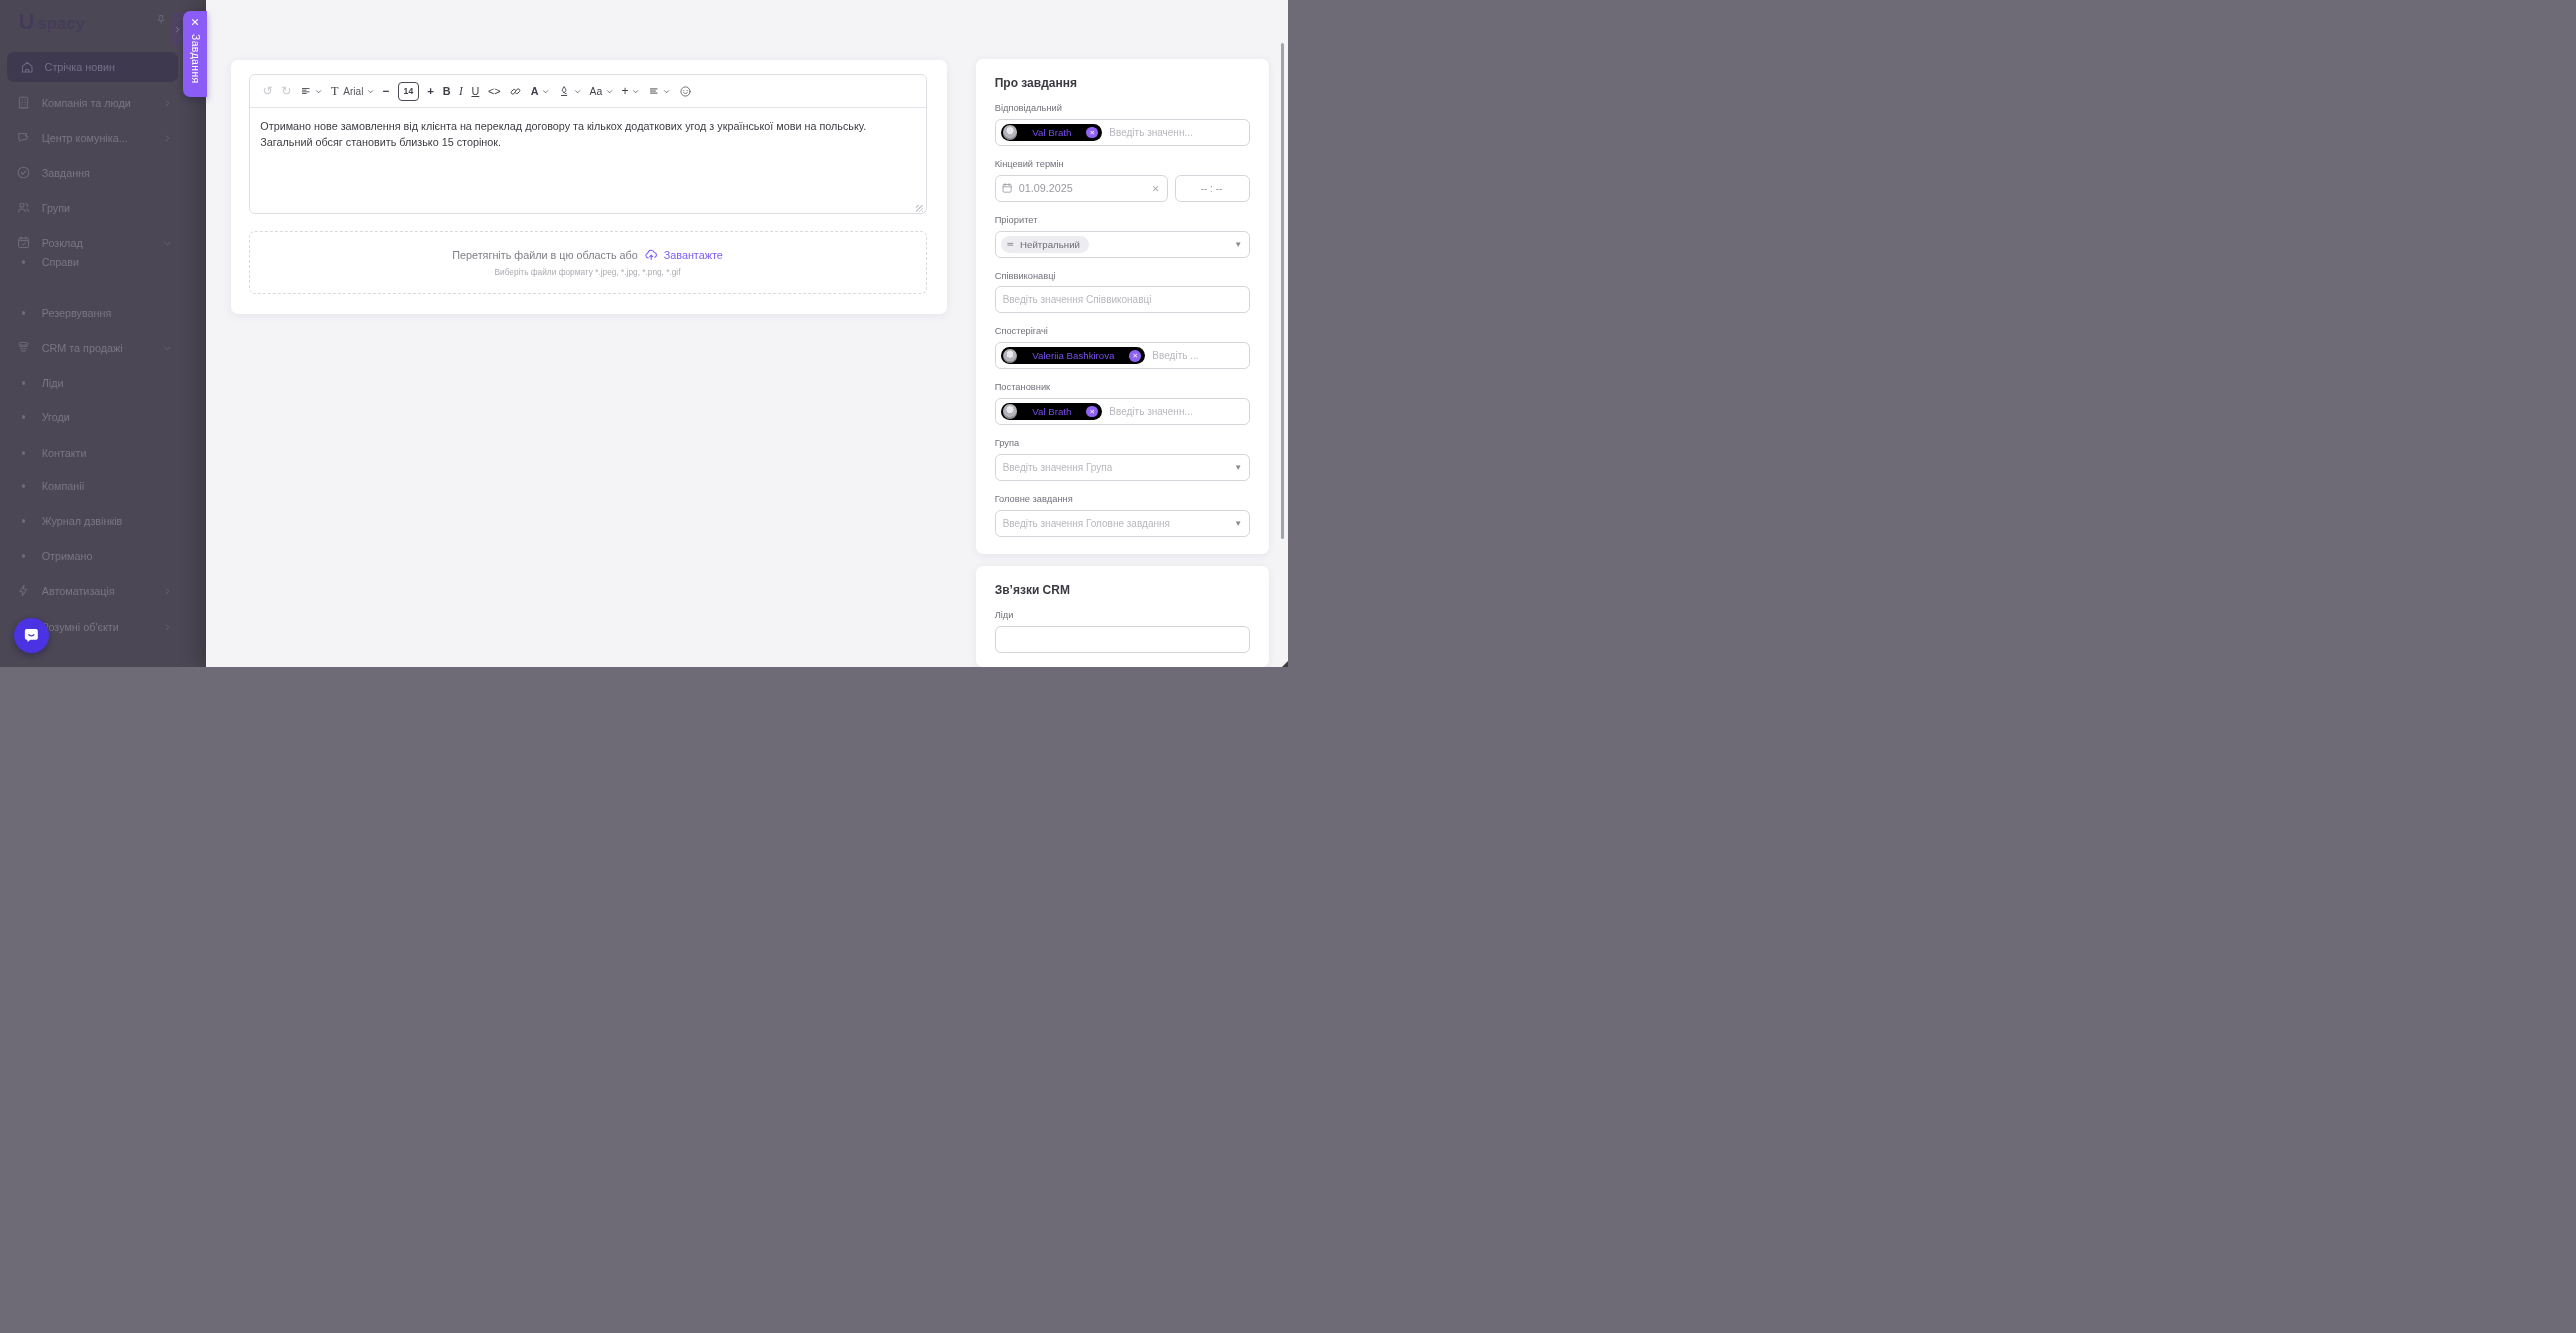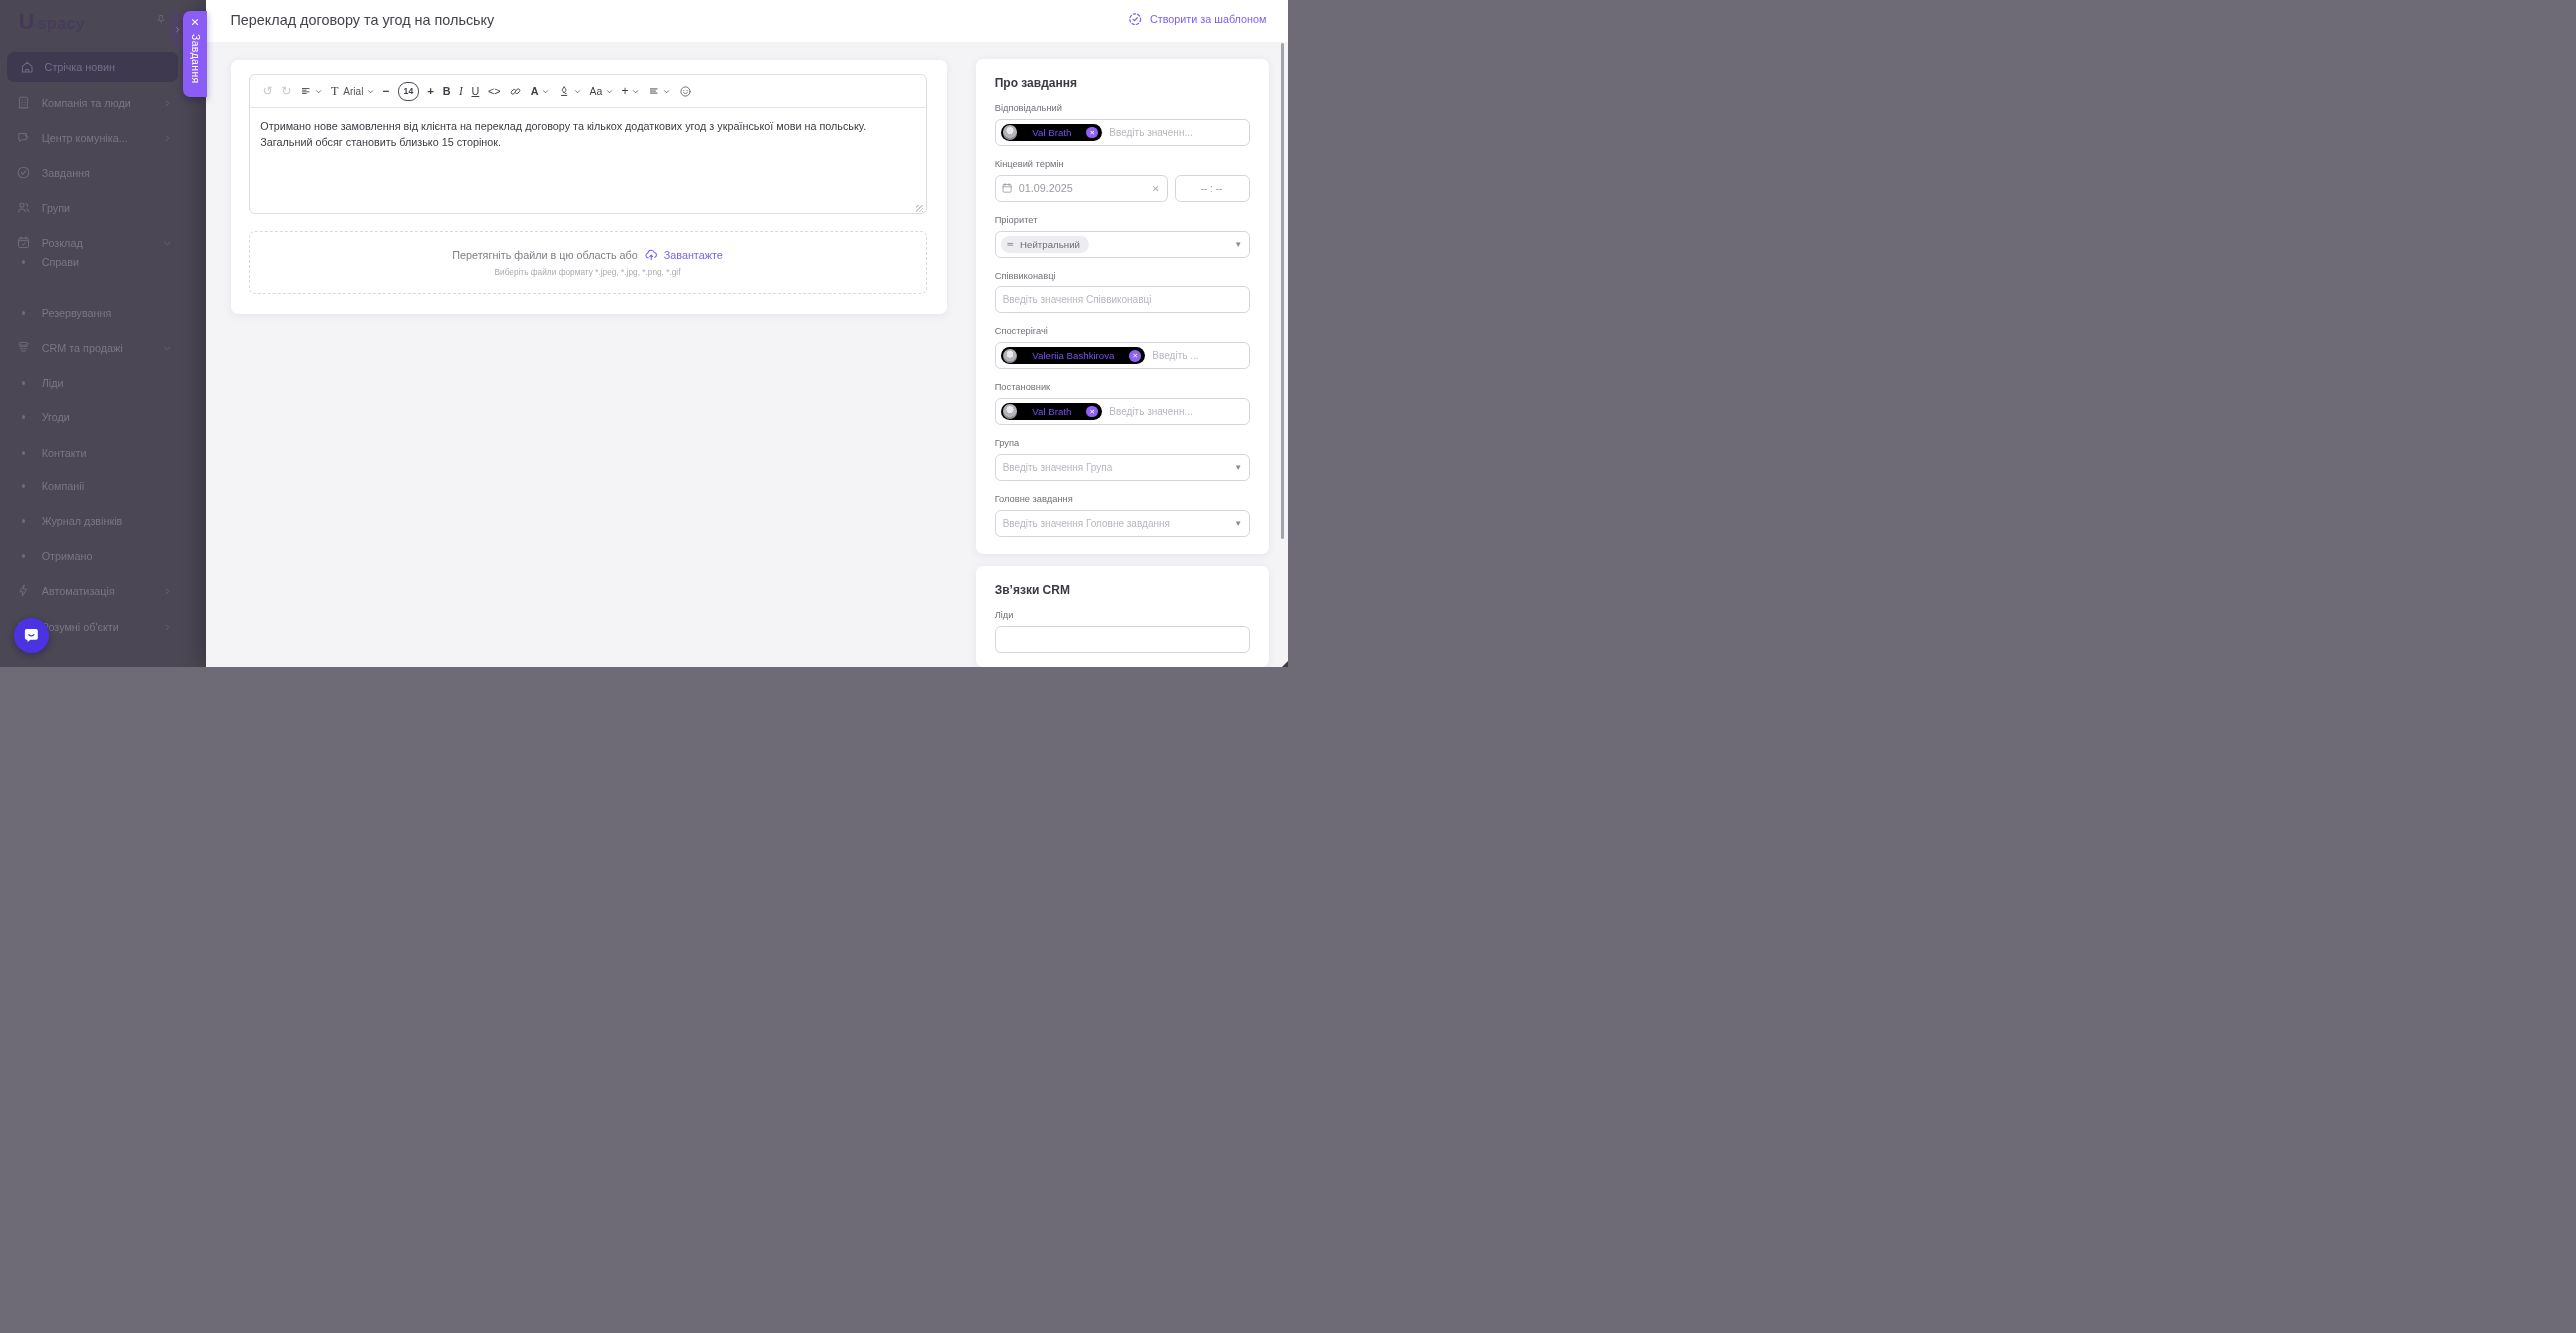--- a/index.html
+++ b/index.html
@@ -47,21 +47,21 @@
   .editor-card{position:absolute;left:24.5px;top:60px;width:716px;height:254px;}
   .editor-box{position:absolute;left:18px;top:14.4px;width:678px;height:140px;border:0.7px solid #dcdce2;
       border-radius:5.8px;box-sizing:border-box;}
   .toolbar{height:33px;border-bottom:0.7px solid #e3e3e8;display:flex;align-items:center;
       padding:0 8.6px;box-sizing:border-box;color:#3f3f47;}
   .tb-it{display:flex;align-items:center;margin:0 4.3px;flex:0 0 auto;cursor:pointer;}
   .tb-dis{color:#c9c9cf;cursor:default;}
   .tb-chev{margin-left:3.6px;}
   .tb-txt{font-size:10.8px;}
   .fontname{font-size:10px;color:#55555d;margin-left:5px;}
-  .sizebox{width:18.7px;height:17.3px;border:1px solid #4a4a52;border-radius:9px;display:flex;
+  .sizebox{width:18.7px;height:17.3px;border:1px solid #4a4a52;border-radius:4px;display:flex;
       align-items:center;justify-content:center;font-size:8.6px;font-weight:bold;}
   .b{font-weight:bold;font-size:10.8px}.i{font-style:italic;font-family:"Liberation Serif",serif;font-size:11.5px}
   .u{text-decoration:underline;font-size:10.8px}
   .textarea{position:relative;height:106px;padding:9.3px 10.8px;box-sizing:border-box;
       font-size:10.8px;line-height:16.5px;color:#3c3c44;}
   .resize-nub{position:absolute;right:2.2px;bottom:2.2px;width:7.2px;height:7.2px;
       background:repeating-linear-gradient(135deg,transparent 0 1.4px,#c9c9cf 1.4px 2.5px);cursor:nwse-resize;}
   .dropzone{position:absolute;left:18px;top:171px;width:678px;height:63px;border:1.4px dashed #d8d8de;
       border-radius:5.8px;box-sizing:border-box;display:flex;flex-direction:column;align-items:center;justify-content:center;gap:4.3px;}
   .drop-line{display:flex;align-items:center;gap:5.8px;font-size:10.8px;color:#7e7e87;}
@@ -285,30 +285,20 @@
         <path d="M9 5l7 7-7 7"></path>
       </svg>
   </div>
   <div class="tab-bright">
     <span class="tab-x">✕</span>
     <span class="tab-vlabel">Завдання</span>
   </div>
 
   <div class="modal">
 
-    <div class="m-header">
-      <div class="m-title">Переклад договору та угод на польську</div>
-      <div class="tpl-btn">
-        <svg width="14.4" height="14.4" viewBox="0 0 24 24" fill="none" stroke="#7c5cfa" stroke-width="2" stroke-linecap="round">
-            <circle cx="12" cy="12" r="9" stroke-dasharray="4.2 3.4"></circle>
-            <path d="M8.5 12.2l2.4 2.4 4.6-5"></path>
-          </svg>
-        <span class="tpl-label">Створити за шаблоном</span>
-      </div>
-    </div>
 
     <div class="card editor-card">
       <div class="editor-box">
         <div class="toolbar">
           <span class="tb-it tb-dis" style="font-size:12.2px">↺</span>
           <span class="tb-it tb-dis" style="font-size:12.2px">↻</span>
           <span class="tb-it">
             <svg width="11.5" height="10" viewBox="0 0 24 24" fill="none" stroke="#3f3f47" stroke-width="2" stroke-linecap="round">
                 <path d="M4 6h16M4 10h9M4 14h16M4 18h9"></path>
               </svg>

